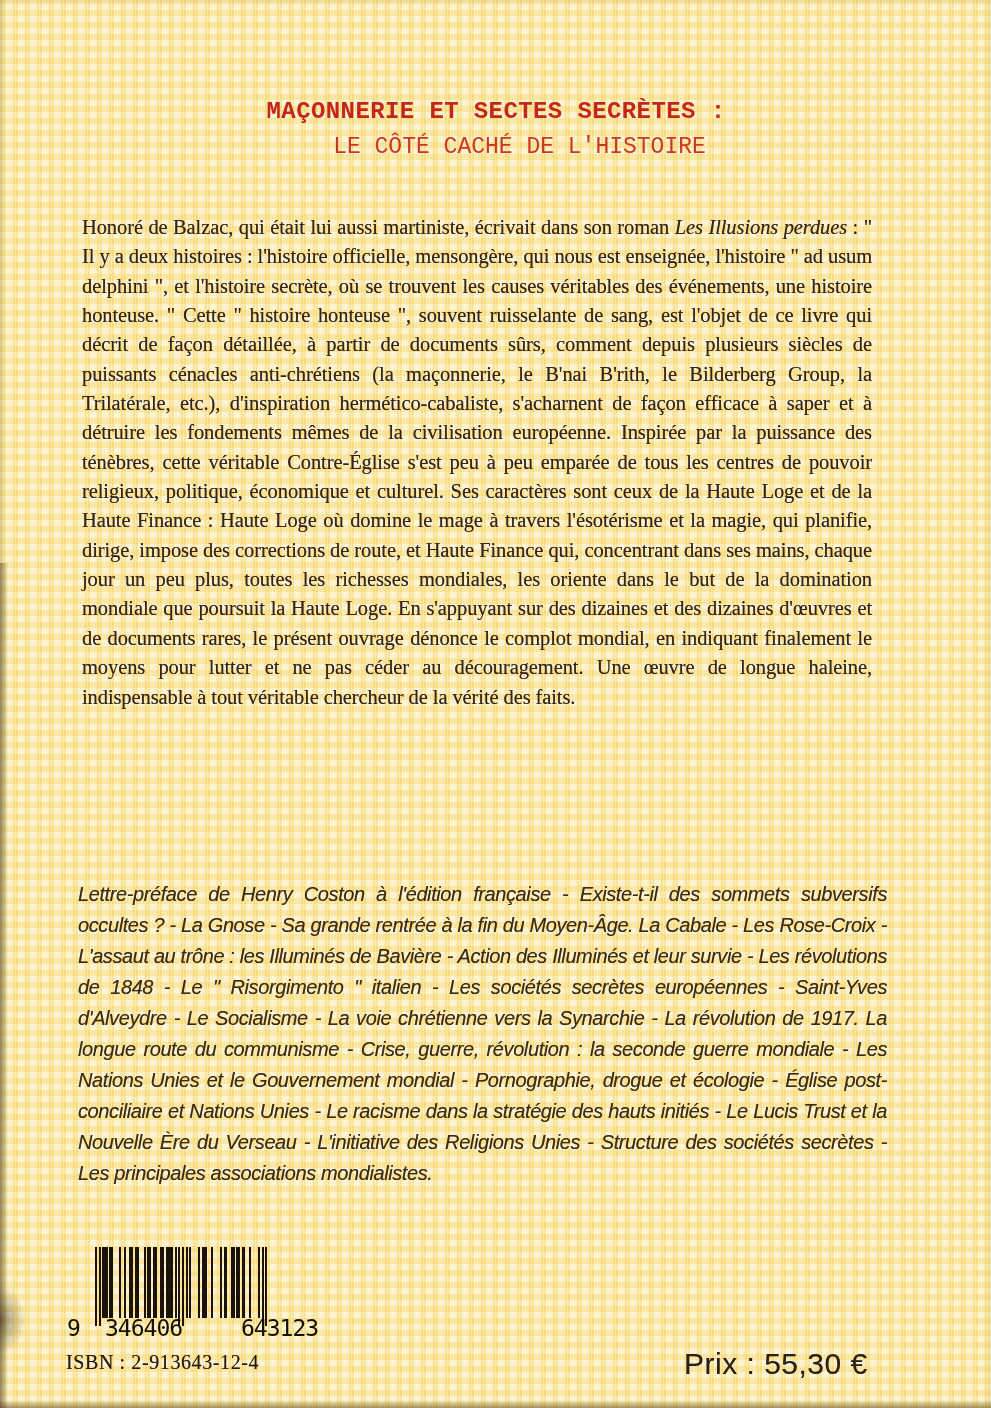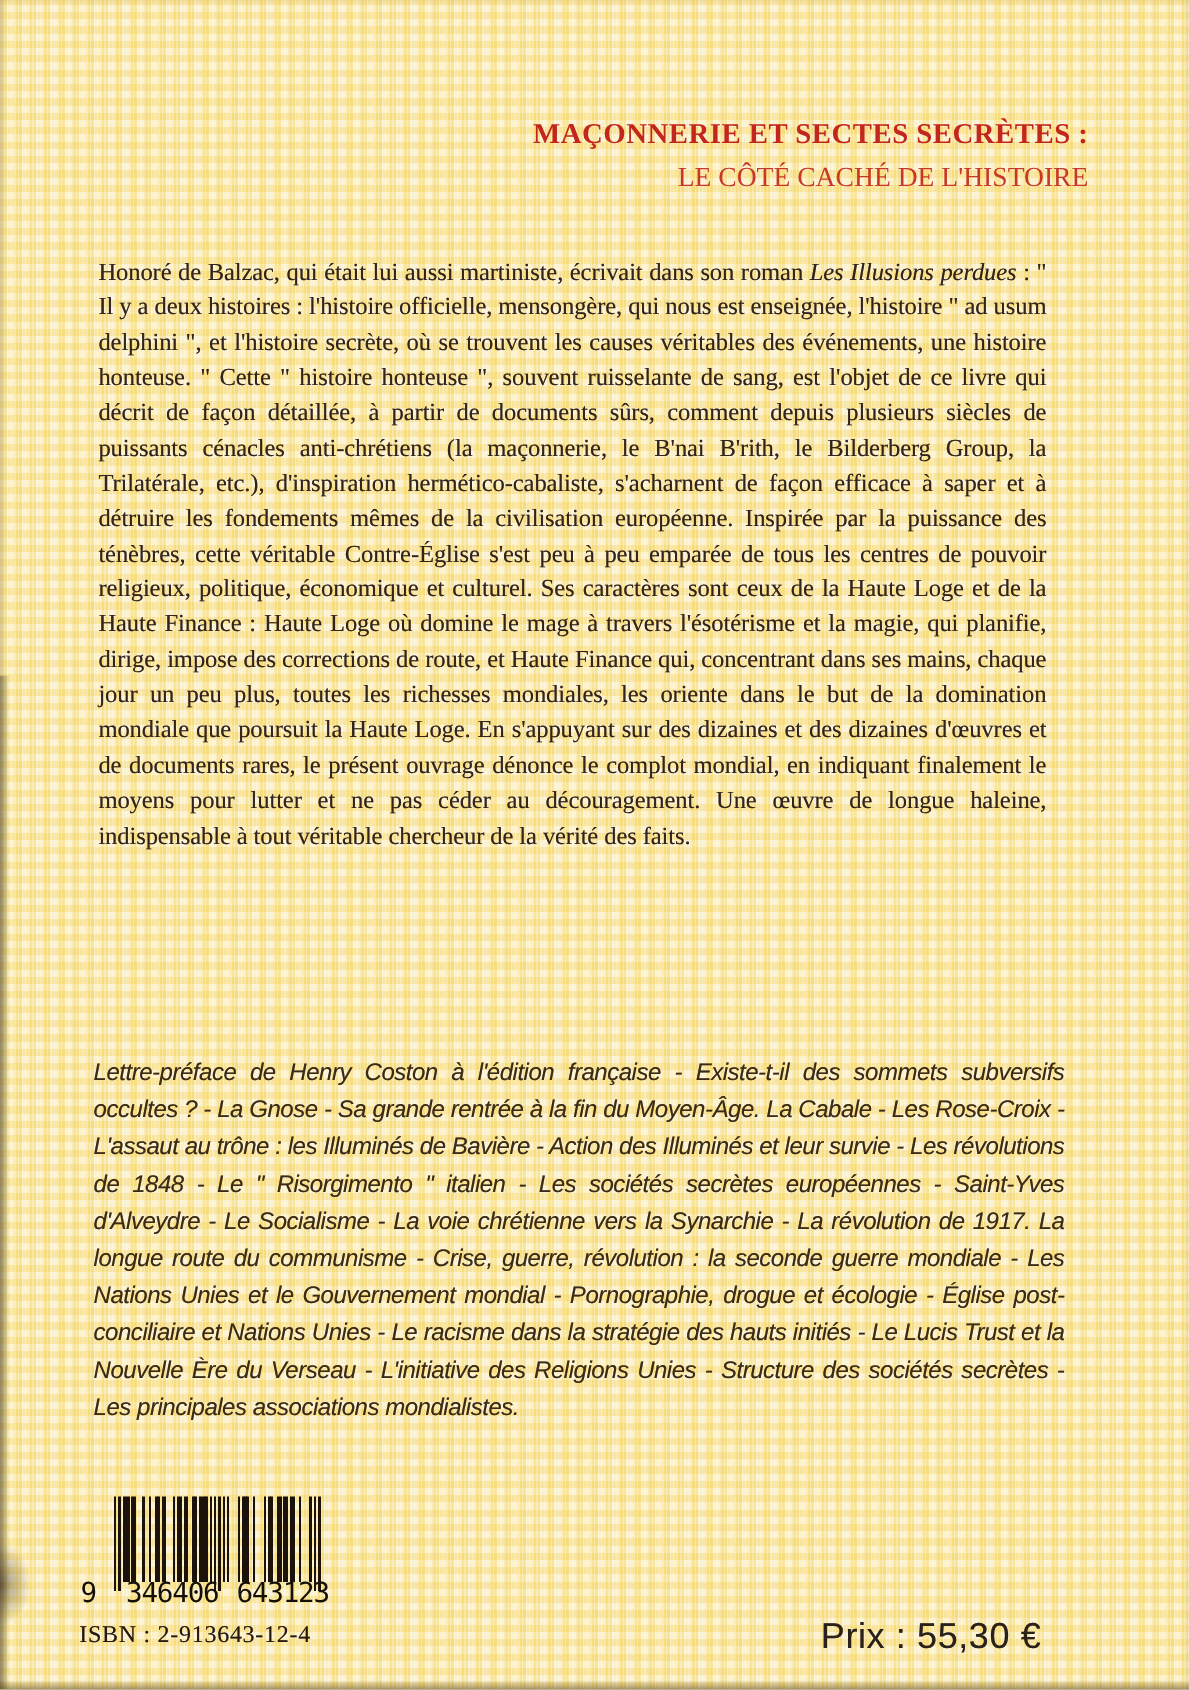--- a/index.html
+++ b/index.html
@@ -33,21 +33,21 @@
     background:linear-gradient(to top, rgba(45,35,22,.42), rgba(45,35,22,0));
     pointer-events:none;
   }
   .corner-blotch{
     position:absolute;left:0;top:1285px;width:26px;height:70px;
     background:radial-gradient(ellipse at 0% 50%, rgba(35,25,15,.45), rgba(35,25,15,0) 70%);
     pointer-events:none;
   }
   .title{
     position:absolute;top:99px;left:85px;width:822px;
-    text-align:right;color:#c3261c;
+    text-align:center;color:#c3261c;font-family:Liberation Mono, monospace;
   }
   .title .l1{font-size:24px;font-weight:bold;letter-spacing:.4px;line-height:1.1;}
   .title .l2{font-size:23px;font-weight:normal;color:#c93728;margin-top:10px;line-height:1.1;padding-left:47px;}
   .synopsis{
     position:absolute;top:185px;left:82px;width:790px;
     font-size:20.5px;line-height:29.35px;letter-spacing:-.1px;
     text-align:justify;color:#32241c;
     text-shadow:0 0 .5px rgba(60,40,25,.55);
     margin-top:28px;
   }
@@ -67,21 +67,21 @@
     text-shadow:0 0 .5px rgba(60,45,25,.5);
   }
   .barcode{position:absolute;left:67px;top:1247px;width:240px;height:96px;color:#141007;}
   .barcode svg{position:absolute;left:28px;top:0;fill:#1b130b;}
   .bc-digits{
     position:absolute;top:68px;left:0;width:240px;height:28px;
     font-family:"DejaVu Sans Mono", monospace;font-size:23px;letter-spacing:-1px;
   }
   .bc-first{position:absolute;left:0;top:0;}
   .bc-left{position:absolute;left:38px;top:0;}
-  .bc-right{position:absolute;left:130px;top:0;}
+  .bc-right{position:absolute;left:130px;top:0;padding-left:44px;}
   .isbn{
     position:absolute;left:66px;top:1351px;
     font-size:20px;letter-spacing:.6px;color:#241811;
     text-shadow:0 0 .5px rgba(50,35,20,.55);
   }
   .price{
     position:absolute;left:684px;top:1347px;
     font-family:"Liberation Sans", sans-serif;
     font-size:30px;letter-spacing:.5px;color:#2a211a;
     text-shadow:0 0 .5px rgba(55,45,30,.5);

